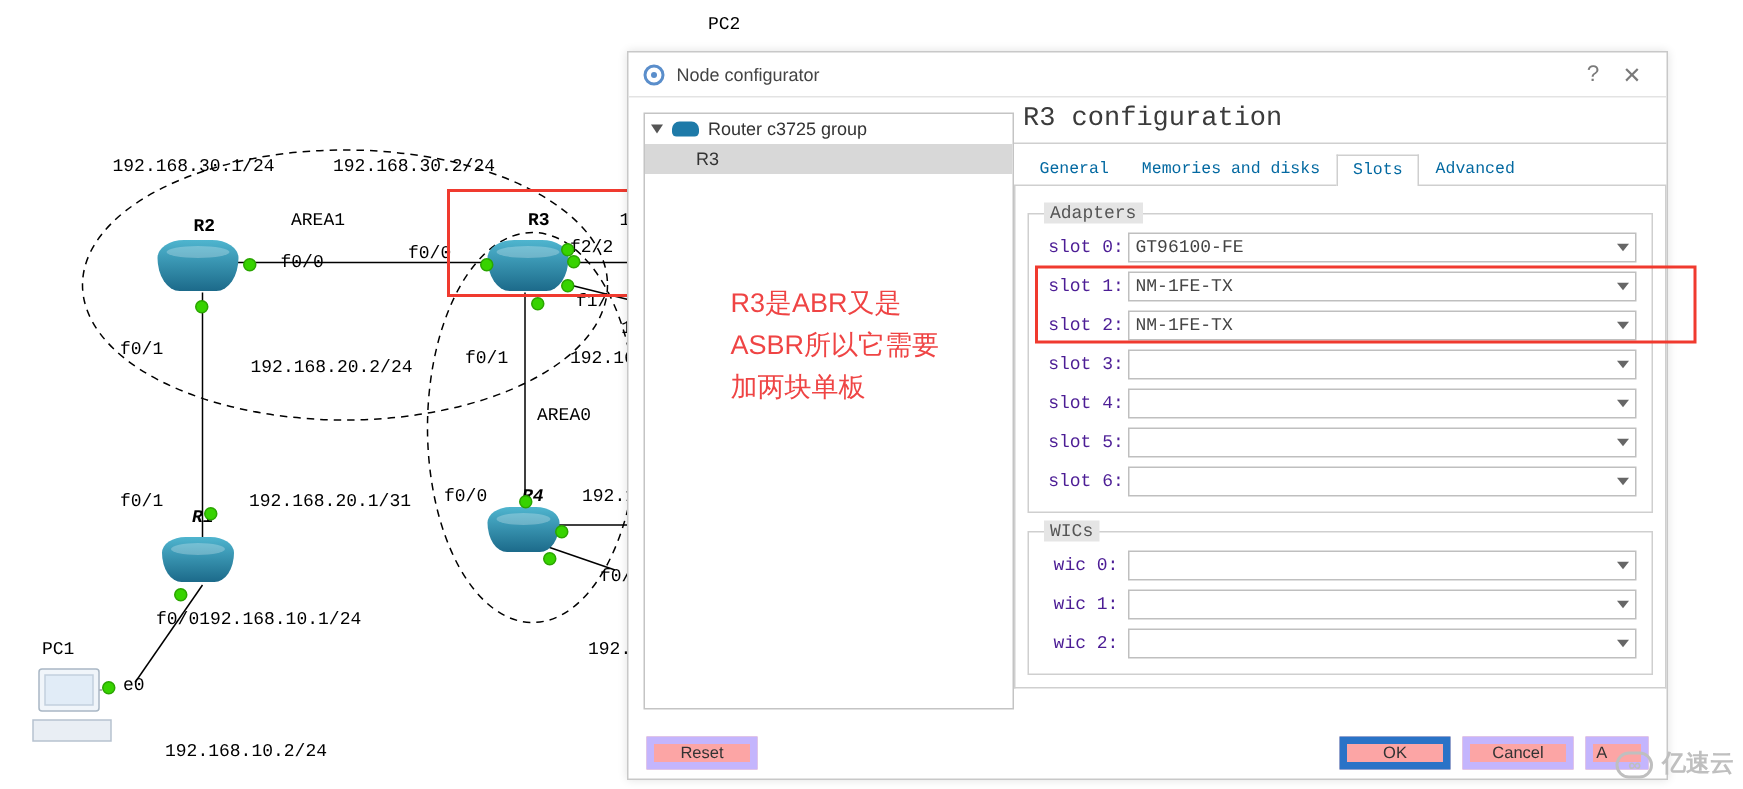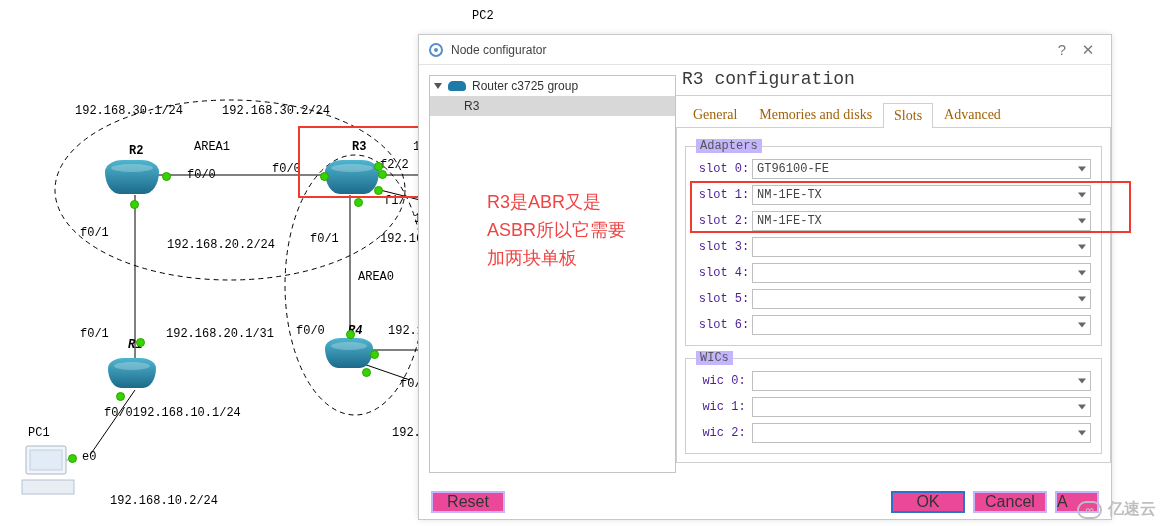--- a/index.html
+++ b/index.html
@@ -14,31 +14,31 @@
     .body { display:flex; height:418px; }
     .tree { width:247px; border:1px solid #c4c4c4; margin:10px 0 10px 10px; overflow:hidden; font-size:12px; }
     .tree-row { display:flex; align-items:center; height:20px; padding-left:6px; }
     .tree-group { padding-left:4px; }
     .arrow-down { width:0; height:0; border-left:4px solid transparent; border-right:4px solid transparent; border-top:6px solid #555; margin-right:6px; }
     .router-mini { width:18px; height:10px; background:#1e7aa8; border-radius:5px 5px 3px 3px; margin-right:6px; }
     .tree-sel { background:#d8d8d8; padding-left:34px; }
     .right { flex:1; margin:0; }
     .r3title { font-family:"Courier New", monospace; font-size:18px; color:#3b3b3b; padding:4px 6px 6px; border-bottom:1px solid #cfcfcf; }
     .tabs { display:flex; border-bottom:1px solid #cfcfcf; margin-top:6px; padding-left:6px; }
-    .tab { padding:4px 10px; border:1px solid transparent; border-bottom:none; font-family:Liberation Serif, serif; font-size:14px; color:#a16207; margin-right:0; }
+    .tab { padding:4px 10px; border:1px solid transparent; border-bottom:none; font-family:Liberation Mono, monospace; font-size:11px; color:#0369a1; margin-right:0; }
     .tab.active { border-color:#cfcfcf; background:#fff; position:relative; top:1px; }
     .groupbox { border:1px solid #cfcfcf; margin:12px 4px 0; padding:12px 10px 10px; position:relative; }
-    .groupbox .legend { position:absolute; top:-8px; left:10px; background:#c4b5fd; padding:0 4px; font-family:"Courier New", monospace; font-size:12px; color:#555; }
+    .groupbox .legend { position:absolute; top:-8px; left:10px; background:#e5e5e5; padding:0 4px; font-family:"Courier New", monospace; font-size:12px; color:#555; }
     .row { display:flex; align-items:center; margin-bottom:6px; }
     .row-label { width:56px; font-family:"Courier New", monospace; font-size:12px; color:#4c1d95; text-align:center; }
     .select { flex:1; height:20px; border:1px solid #bfbfbf; background:#fff; font-family:"Courier New", monospace; font-size:12px; padding:2px 20px 2px 4px; position:relative; color:#444; }
     .select .caret { position:absolute; right:4px; top:50%; transform:translateY(-50%); width:0; height:0; border-left:4px solid transparent; border-right:4px solid transparent; border-top:5px solid #666; }
     .hl-red { position:absolute; border:2px solid #f03a2f; }
     .footer { height:38px; display:flex; align-items:center; padding:0 12px; }
-    .btn { height:22px; min-width:74px; border:2px solid #c4b5fd; background:#ec4899; font-size:16px; display:flex; align-items:center; justify-content:center; color:#333; }
+    .btn { height:22px; min-width:74px; border:5px solid #c4b5fd; background:#fca5a5; font-size:11px; display:flex; align-items:center; justify-content:center; color:#333; }
     .btn.primary { border-color:#2a73c7; }
     .ft-spacer { flex:1; }
     .btn + .btn { margin-left:8px; }
     .anno { color:#ef4444; font-size:18px; line-height:28px; font-family:Liberation Sans, sans-serif; }
     .watermark { position:absolute; right:6px; bottom:6px; display:flex; align-items:center; color:#bfbfbf; font-size:16px; font-weight:bold; }
     .wm-icon { border:2px solid #bfbfbf; border-radius:10px; padding:0 6px; margin-right:6px; font-size:12px; }
     
     .rtr { width:48px; height:30px; border-radius:24px 24px 20px 20px / 16px 16px 30px 30px; background:linear-gradient(180deg,#4fb5cf 0%,#1c6a8a 100%); position:relative; }
     .rtr:before { content:""; position:absolute; left:6px; right:6px; top:4px; height:8px; border-radius:50%; background:rgba(255,255,255,.25); }
     .rtr.big { width:54px; height:34px; }

